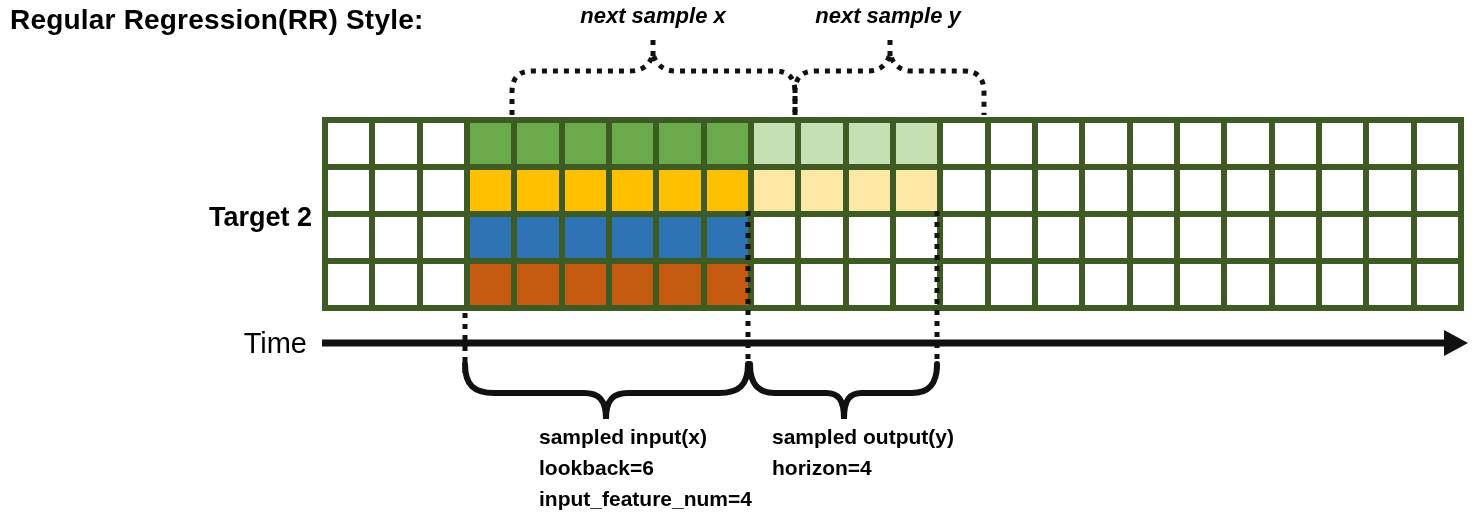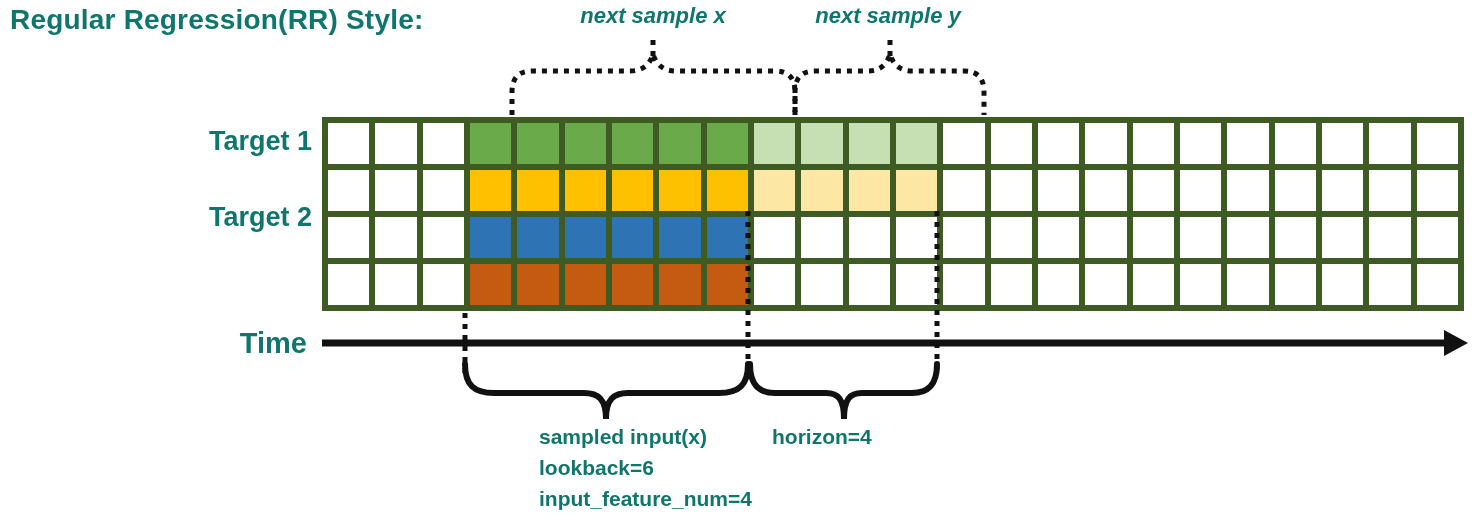--- a/index.html
+++ b/index.html
@@ -1,18 +1,18 @@
 <!DOCTYPE html>
 <html><head>
 <meta charset="utf-8">
 <style>
   html,body { margin:0; padding:0; background:#ffffff; }
   .canvas {
     position:relative; width:1476px; height:516px; background:#ffffff;
-    font-family:"Liberation Sans", sans-serif; color:#0f766e; overflow:hidden;
+    font-family:"Liberation Sans", sans-serif; color:#000000; overflow:hidden;
   }
   .title {
     position:absolute; left:10px; top:4px;
     font-size:28px; font-weight:700; letter-spacing:0.2px; white-space:nowrap;
   }
   .next-label {
     position:absolute; top:3px; transform:translateX(-50%);
     font-size:22px; font-weight:700; font-style:italic; white-space:nowrap;
   }
   .sample-grid {
@@ -20,41 +20,40 @@
     box-sizing:border-box; padding:6px;
     display:grid; grid-template-columns:repeat(24, 1fr); grid-auto-rows:1fr; gap:6px;
   }
   .cell { background:#ffffff; }
   .row-label {
     position:absolute; left:0; width:312px; text-align:right;
     font-size:27px; font-weight:700; line-height:30px; white-space:nowrap;
   }
   .time-label {
     position:absolute; left:150px; width:157px; text-align:right; top:327px;
-    font-size:29px; font-weight:700;
+    font-size:29px; font-weight:400;
   }
   .svg-overlay { position:absolute; left:0; top:0; pointer-events:none; }
   .anno-block {
     position:absolute; top:421px;
     font-size:21px; font-weight:600; line-height:31px; white-space:nowrap;
   }
   .anno-input  { left:539px; }
   .anno-output { left:772px; }
 </style>
 </head>
 <body>
 
 <div class="canvas">
 
   <div class="title">Regular Regression(RR) Style:</div>
 
   <div class="next-label" style="left:888px;">next sample y</div>
   <div class="next-label" style="left:653px;">next sample x</div>
 
-  <div class="row-label" style="top:126px;">Target 1</div>
   <div class="row-label" style="top:174px;margin-top:28px;">Target 2</div>
 
   <div class="sample-grid" style="background: rgb(62, 91, 35);">
       <div class="cell" style="background: rgb(255, 255, 255);"></div>
       <div class="cell" style="background: rgb(255, 255, 255);"></div>
       <div class="cell" style="background: rgb(255, 255, 255);"></div>
       <div class="cell" style="background: rgb(106, 170, 75);"></div>
       <div class="cell" style="background: rgb(106, 170, 75);"></div>
       <div class="cell" style="background: rgb(106, 170, 75);"></div>
       <div class="cell" style="background: rgb(106, 170, 75);"></div>
@@ -170,16 +169,17 @@
 
     <path d="M 750 364 C 750 385 759 393 775 393 L 826 393 C 838 393 844 399 844 419 C 844 399 850 393 862 393 L 912 393 C 928 393 937 385 937 364" fill="none" stroke="#111" stroke-width="6" stroke-linecap="round"></path>
   </svg>
 
   <div class="anno-block anno-input">
     <div>sampled input(x)</div>
     <div>lookback=6</div>
     <div>input_feature_num=4</div>
   </div>
   <div class="anno-block anno-output">
+    <div>sampled output(y)</div>
     <div>horizon=4</div>
   </div>
 
 </div>
 
 </body></html>

